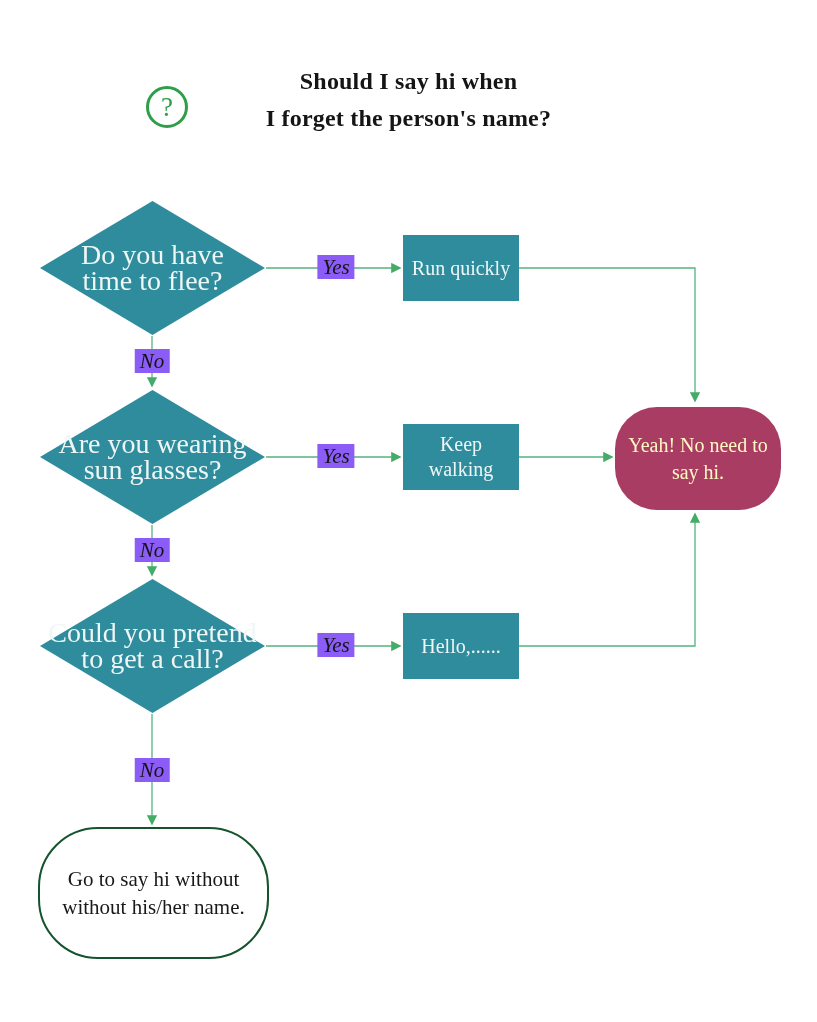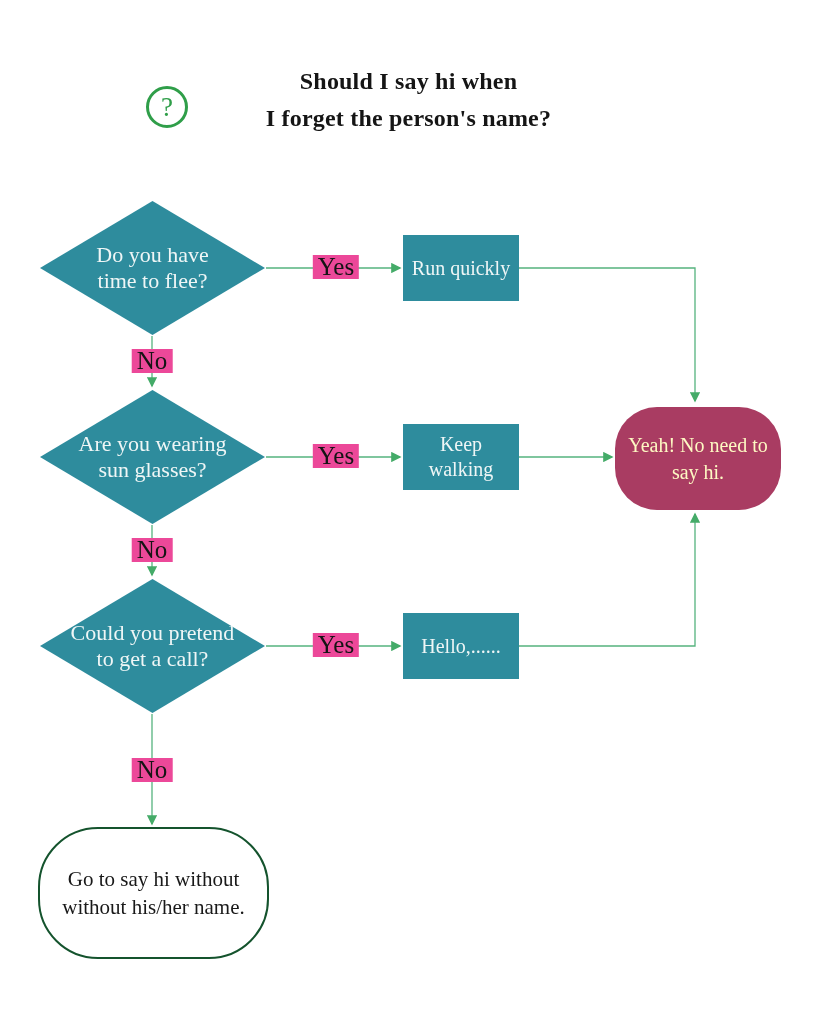--- a/index.html
+++ b/index.html
@@ -28,21 +28,21 @@
   }
 
   
   svg.connectors { position: absolute; left: 0; top: 0; }
   svg.connectors path.edge { stroke: #55B37E; stroke-width: 1.3; fill: none; }
 
   
   .diamond {
     position: absolute; left: 40px; width: 225px; height: 134px;
     display: flex; flex-direction: column; align-items: center; justify-content: center;
-    text-align: center; color: #EFF6F6; font-size: 22px; line-height: 26px;
+    text-align: center; color: #EFF6F6; font-size: 28px; line-height: 26px;
   }
   .diamond svg.shape-bg, .shape-bg { position: absolute; left: 0; top: 0; width: 100%; height: 100%; }
   .shape-text { position: relative; z-index: 1; }
 
   .process {
     position: absolute; left: 403px; width: 116px; height: 66px;
     background: #2E8C9D;
     display: flex; flex-direction: column; align-items: center; justify-content: center;
     text-align: center; color: #EFF6F6; font-size: 20px; line-height: 25px;
   }
@@ -58,22 +58,22 @@
     position: absolute; left: 38px; top: 827px; width: 231px; height: 132px;
     box-sizing: border-box;
     background: #ffffff; border: 2px solid #14532d; border-radius: 60px;
     display: flex; flex-direction: column; align-items: center; justify-content: center;
     text-align: center; color: #191919; font-size: 21px; line-height: 28px;
   }
 
   
   .edge-label {
     position: absolute; transform: translate(-50%, -50%);
-    background: #ec4899; padding: 0 5px;
-    font-size: 25px; color: #141414; line-height: 24px;
+    background: #8b5cf6; padding: 0 5px;
+    font-size: 21px; color: #141414; line-height: 24px; font-style: italic;
   }
 </style>
 </head>
 <body>
 
 <div class="canvas">
 
   <div class="q-icon">
     <span>?</span>
   </div>

